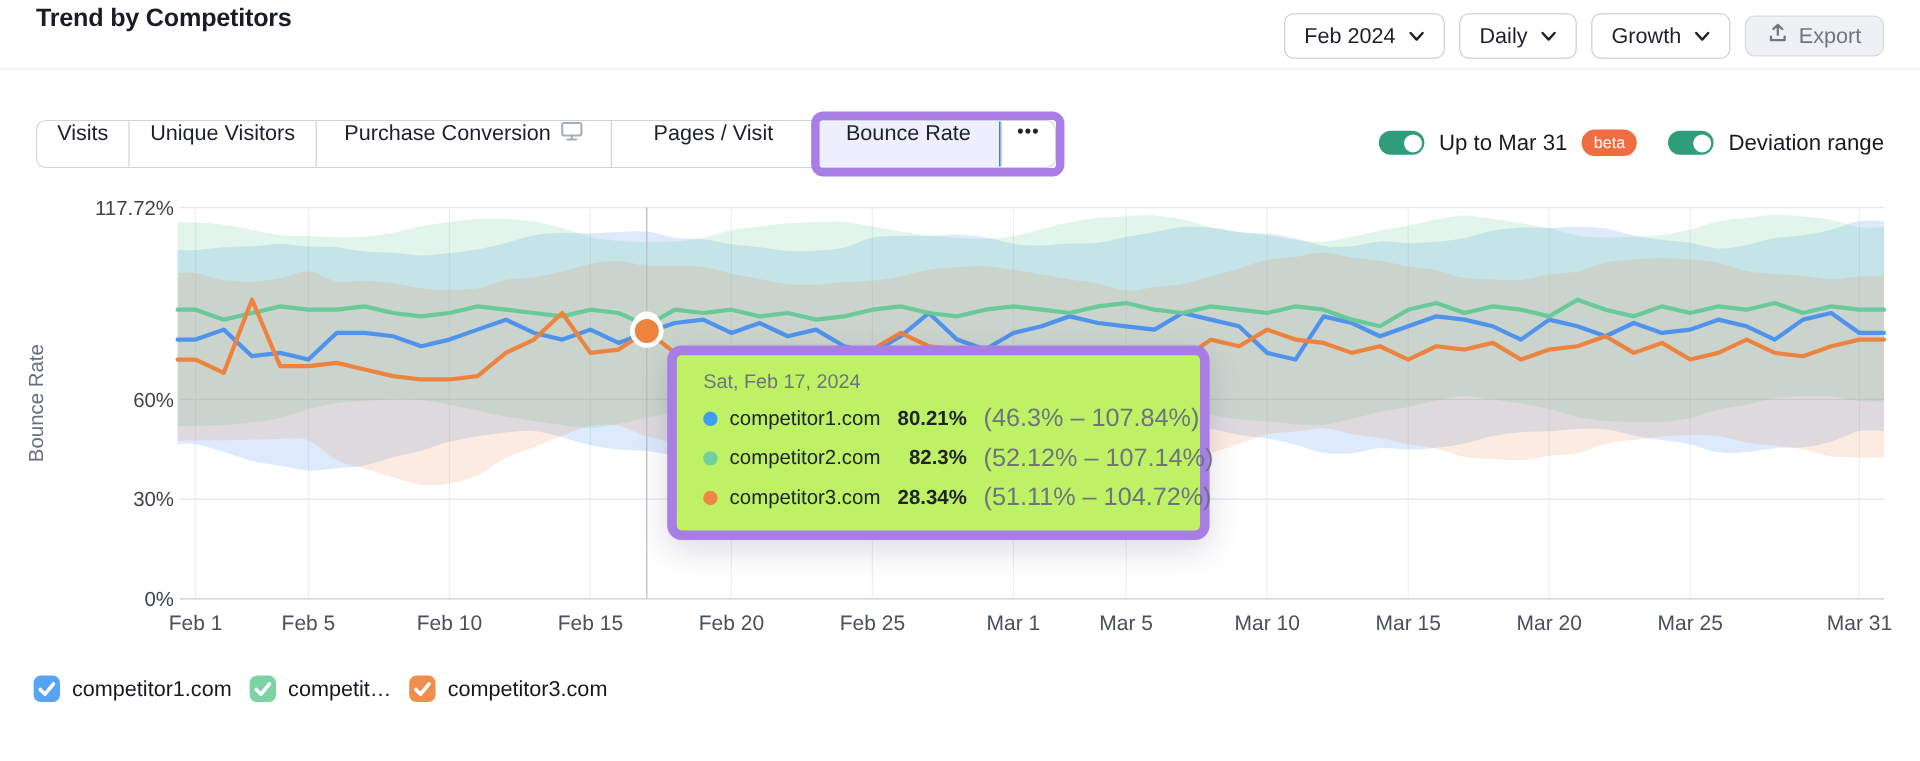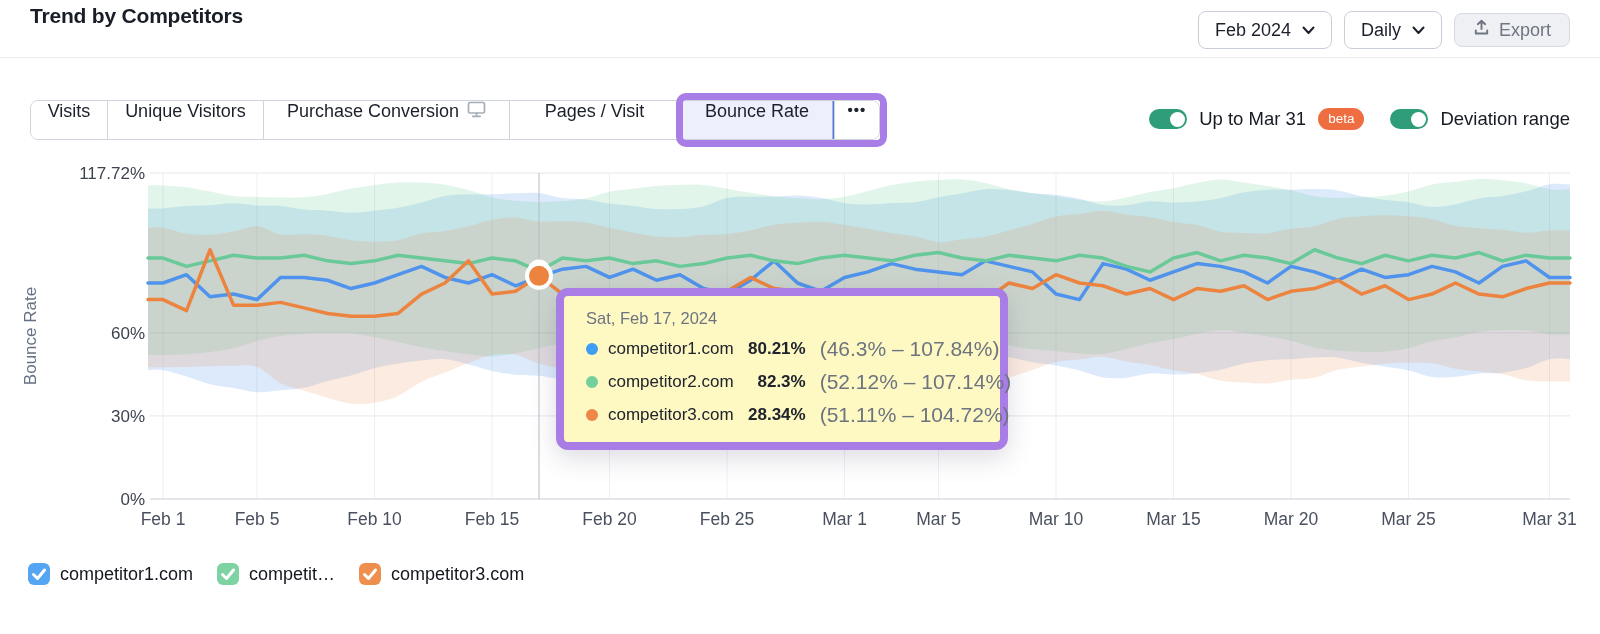--- a/index.html
+++ b/index.html
@@ -37,54 +37,62 @@
 
   
   svg.chart { position:absolute; left:0; top:0; z-index:1; font-family:"Liberation Sans", sans-serif; }
 
   
   .anno-tabs { position:absolute; left:676px; top:93px; width:211px; height:54px; border:7px solid #a87ee6;
                border-radius:10px; z-index:4; pointer-events:none; }
 
   
   .tooltip-wrap { position:absolute; left:556px; top:288px; width:452px; z-index:5; border:8px solid #a87ee6;
-                  border-radius:12px; background:#fef9c3; box-shadow:0 8px 26px rgba(60,60,100,0.18);
+                  border-radius:12px; background:#bef264; box-shadow:0 8px 26px rgba(60,60,100,0.18);
                   padding:13px 18px 15px 22px; }
   .tooltip-date { font-size:16.5px; color:#6d7480; margin-bottom:9px; }
   .tooltip-grid { display:grid; grid-template-columns:12px max-content 62px max-content; column-gap:10px;
                   row-gap:9px; align-items:center; }
   .tt-dot { width:12px; height:12px; border-radius:50%; }
   .tt-name { font-size:17px; color:#20242e; }
   .tt-value { font-size:17px; font-weight:700; color:#20242e; text-align:right; }
   .tt-range { font-size:21px; color:#6d7480; padding-left:4px; }
 
   
   .legend { position:absolute; left:28px; top:563px; display:flex; align-items:center; z-index:3; }
   .legend-item { display:flex; align-items:center; cursor:pointer; }
-  .legend-item + .legend-item { margin-left:24px; }
+  .legend-item + .legend-item { margin-left:15px; }
   .legend-cb { width:22px; height:22px; border-radius:6px; display:flex; align-items:center; justify-content:center; flex:none; }
   .legend-label { font-size:18px; color:#15181f; margin-left:10px; white-space:nowrap; }
 </style>
 </head>
 <body>
 
 <div class="page">
 
   <div class="page-title">Trend by Competitors</div>
   <div class="controls">
     <button class="dd-btn">
       <span>Feb 2024</span>
       <span class="chev">
         <svg width="13" height="9" viewBox="0 0 13 9">
             <polyline points="1.5,1.5 6.5,7 11.5,1.5" fill="none" stroke="#1c202b" stroke-width="2" stroke-linecap="round" stroke-linejoin="round"></polyline>
           </svg>
       </span>
     </button>
     <button class="dd-btn">
       <span>Daily</span>
+      <span class="chev">
+        <svg width="13" height="9" viewBox="0 0 13 9">
+            <polyline points="1.5,1.5 6.5,7 11.5,1.5" fill="none" stroke="#1c202b" stroke-width="2" stroke-linecap="round" stroke-linejoin="round"></polyline>
+          </svg>
+      </span>
+    </button>
+    <button class="dd-btn">
+      <span>Growth</span>
       <span class="chev">
         <svg width="13" height="9" viewBox="0 0 13 9">
             <polyline points="1.5,1.5 6.5,7 11.5,1.5" fill="none" stroke="#1c202b" stroke-width="2" stroke-linecap="round" stroke-linejoin="round"></polyline>
           </svg>
       </span>
     </button>
     <button class="export-btn">
       <span>
         <svg width="17" height="17" viewBox="0 0 17 17">
             <path d="M8.5 2 v8 M4.8 5.2 L8.5 1.7 L12.2 5.2 M2.8 11.5 v3 h11.4 v-3" fill="none" stroke="#6f7582" stroke-width="1.9" stroke-linecap="round" stroke-linejoin="round"></path>

